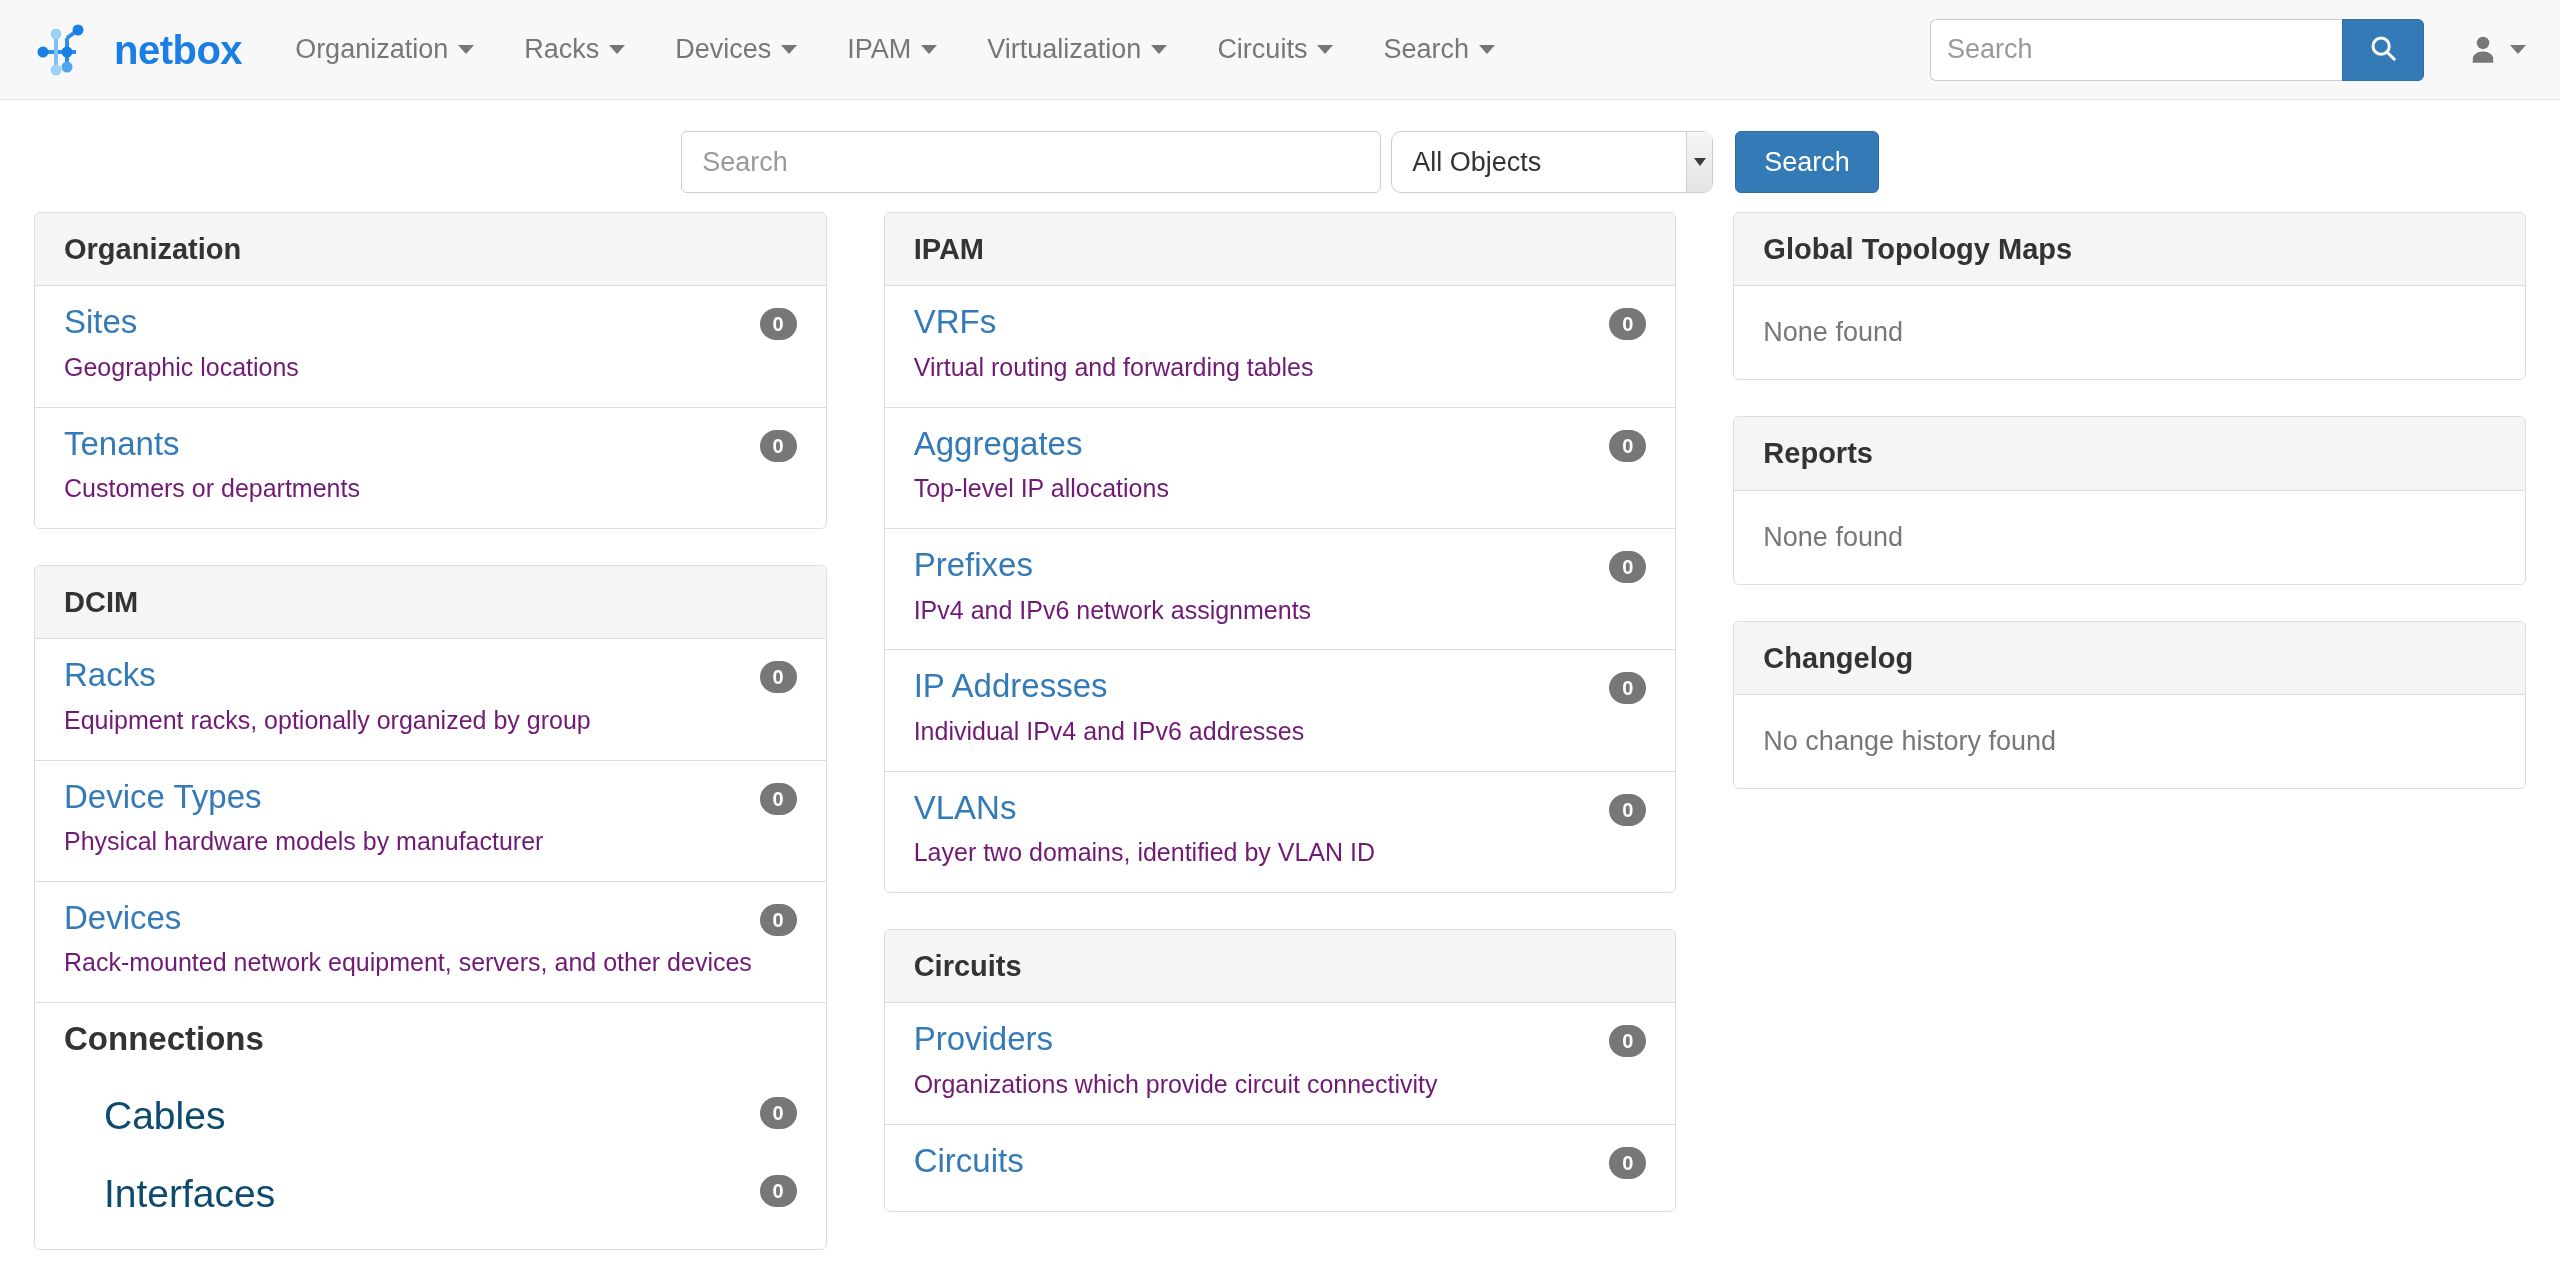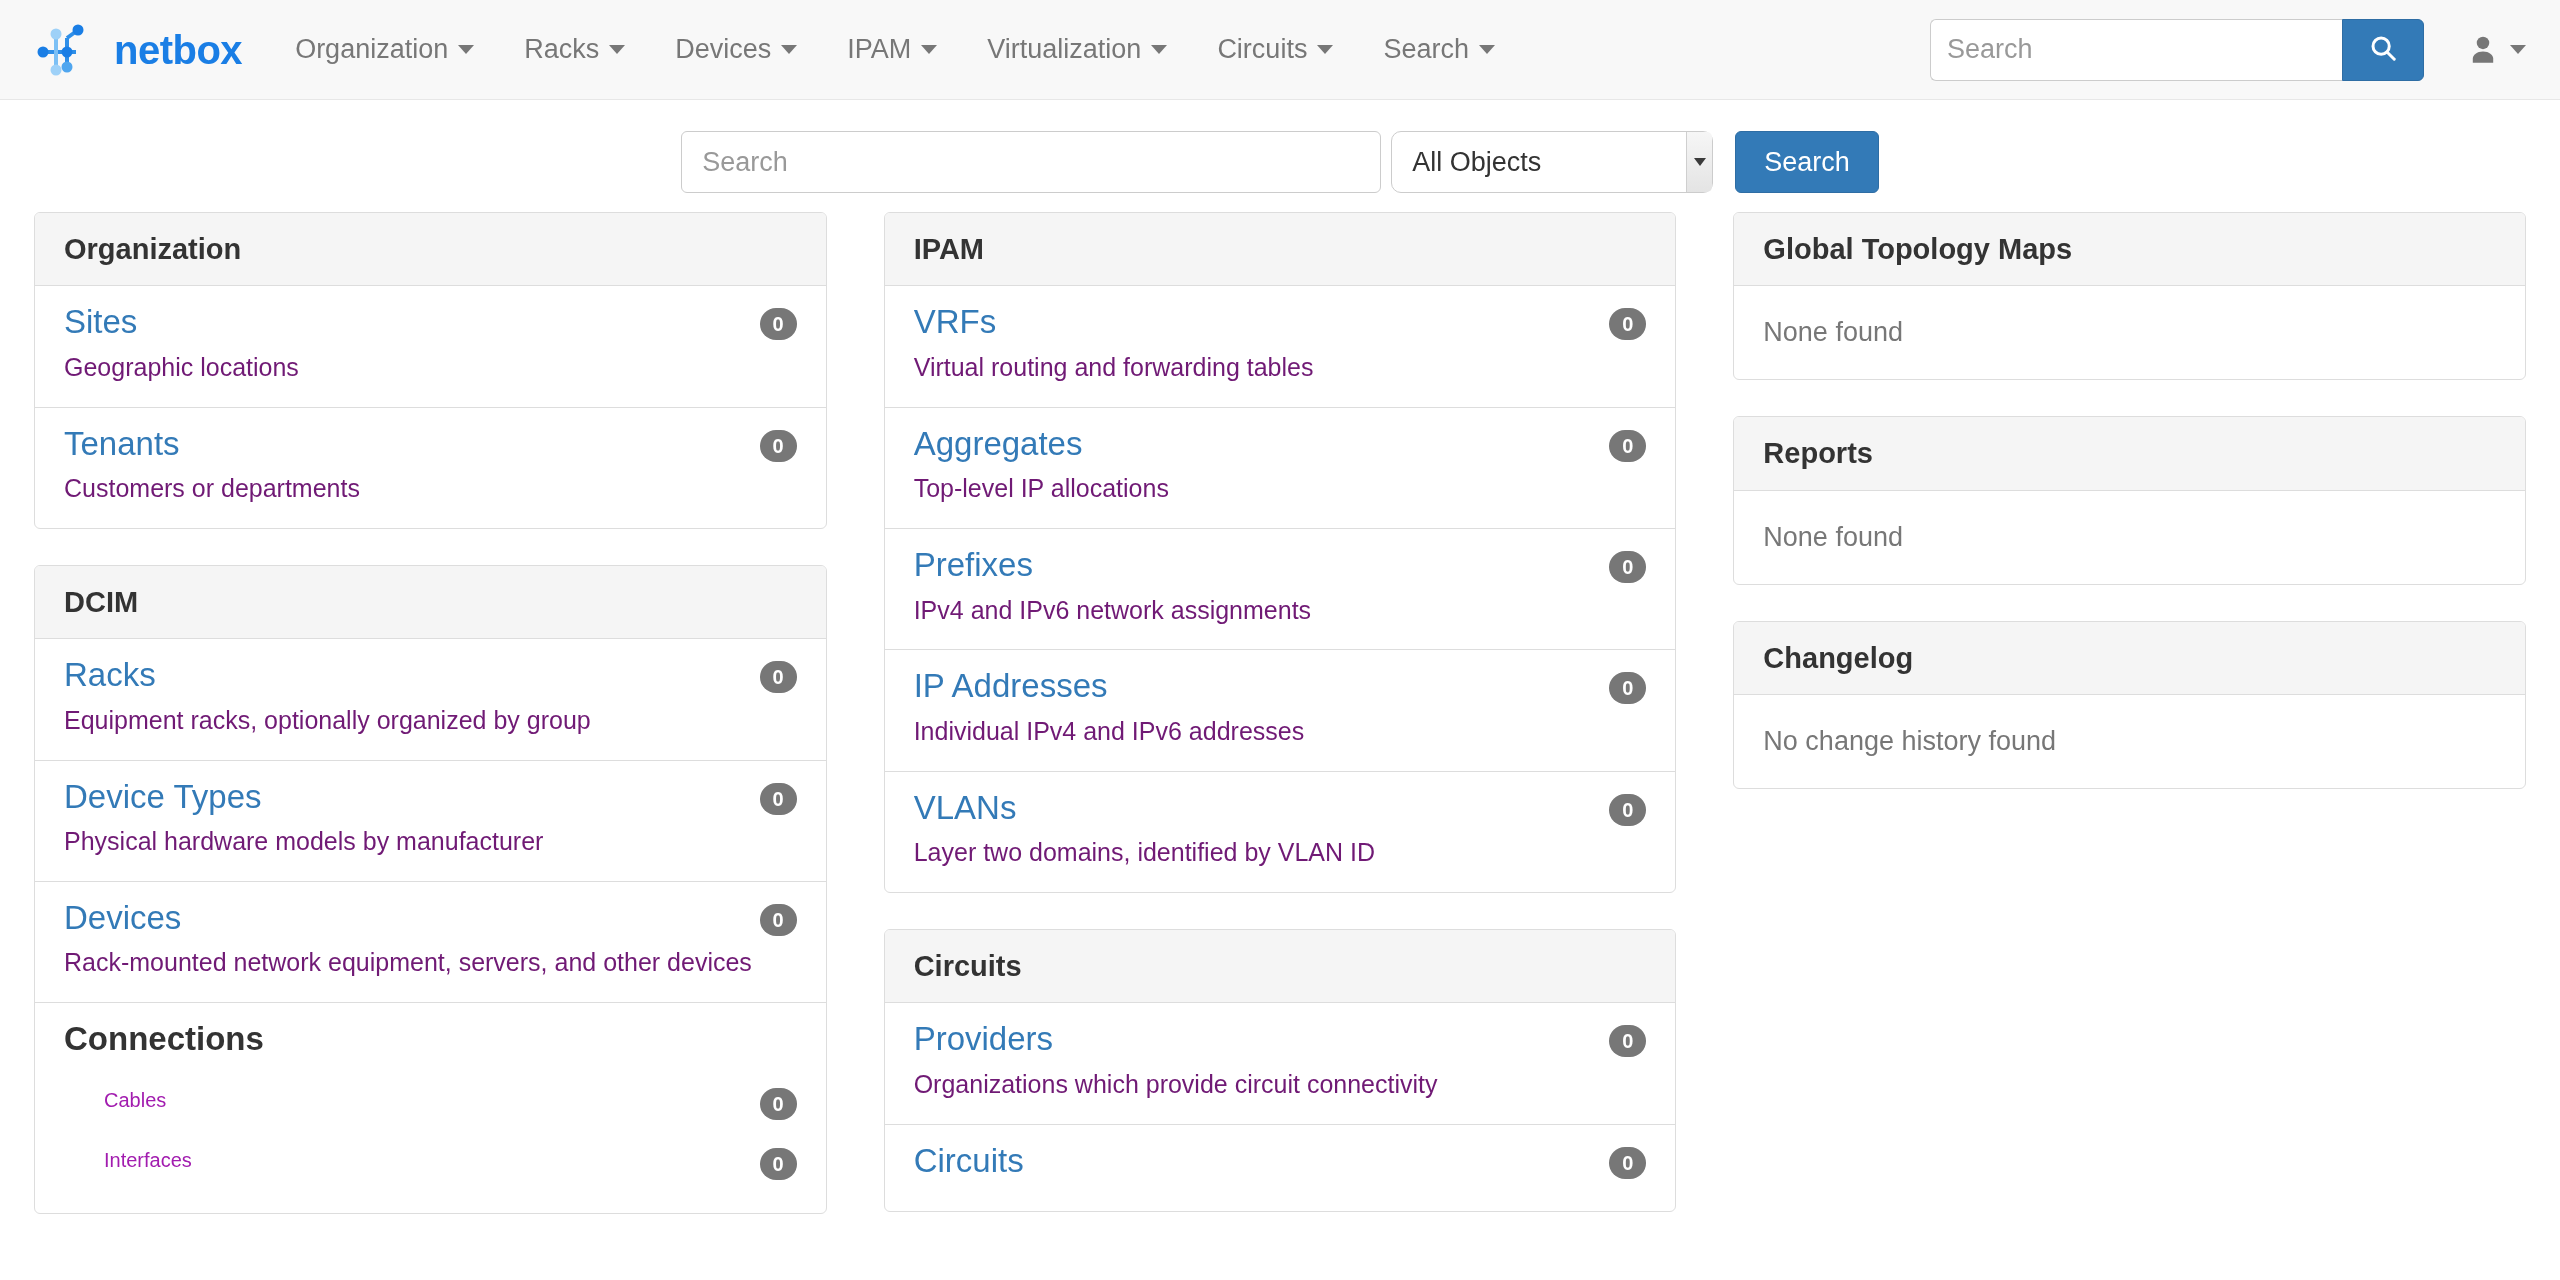--- a/index.html
+++ b/index.html
@@ -261,24 +261,25 @@
     margin: 0 0 12px 0;
   }
   .sub-list { list-style: none; margin: 0; padding: 0; }
   .sub-row {
     display: flex;
     align-items: center;
     justify-content: space-between;
     padding: 11px 0 11px 40px;
   }
   .sub-link {
-    font-size: 20px;
-    color: #a21caf;
+    font-size: 39px;
+    color: #0c4a6e;
     text-decoration: none;
     cursor: pointer;
+    margin-top: 12px;
   }
   .panel-body-empty {
     padding: 31px 29px;
     font-size: 27px;
     color: #777777;
   }
 </style>
 </head>
 <body>
 

